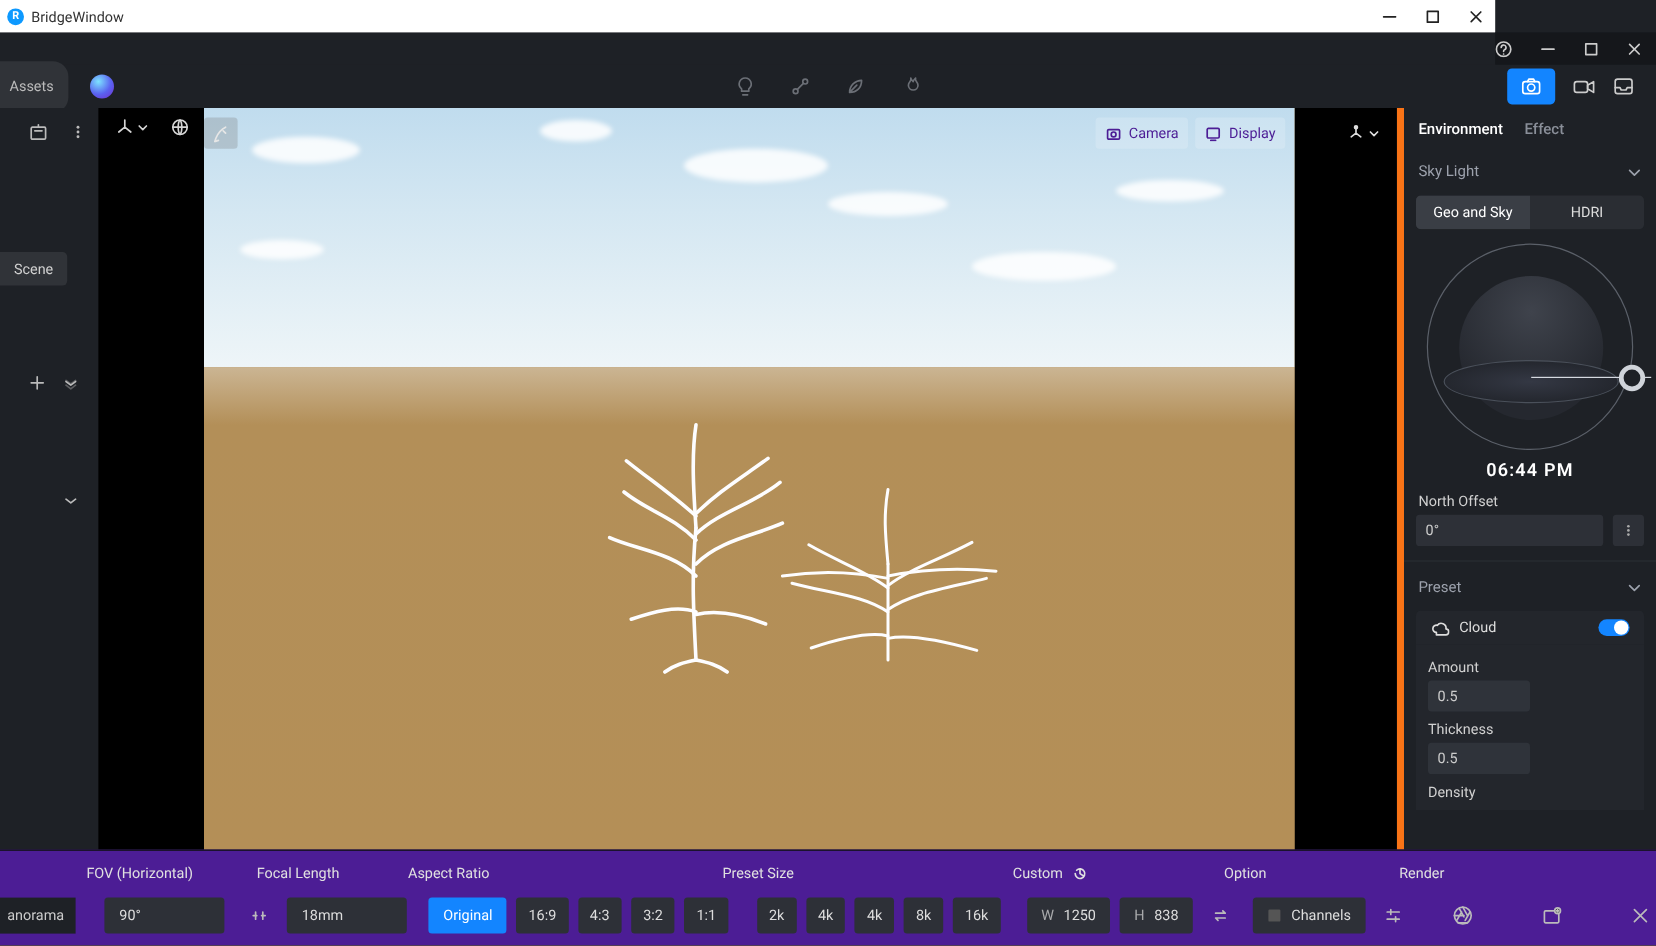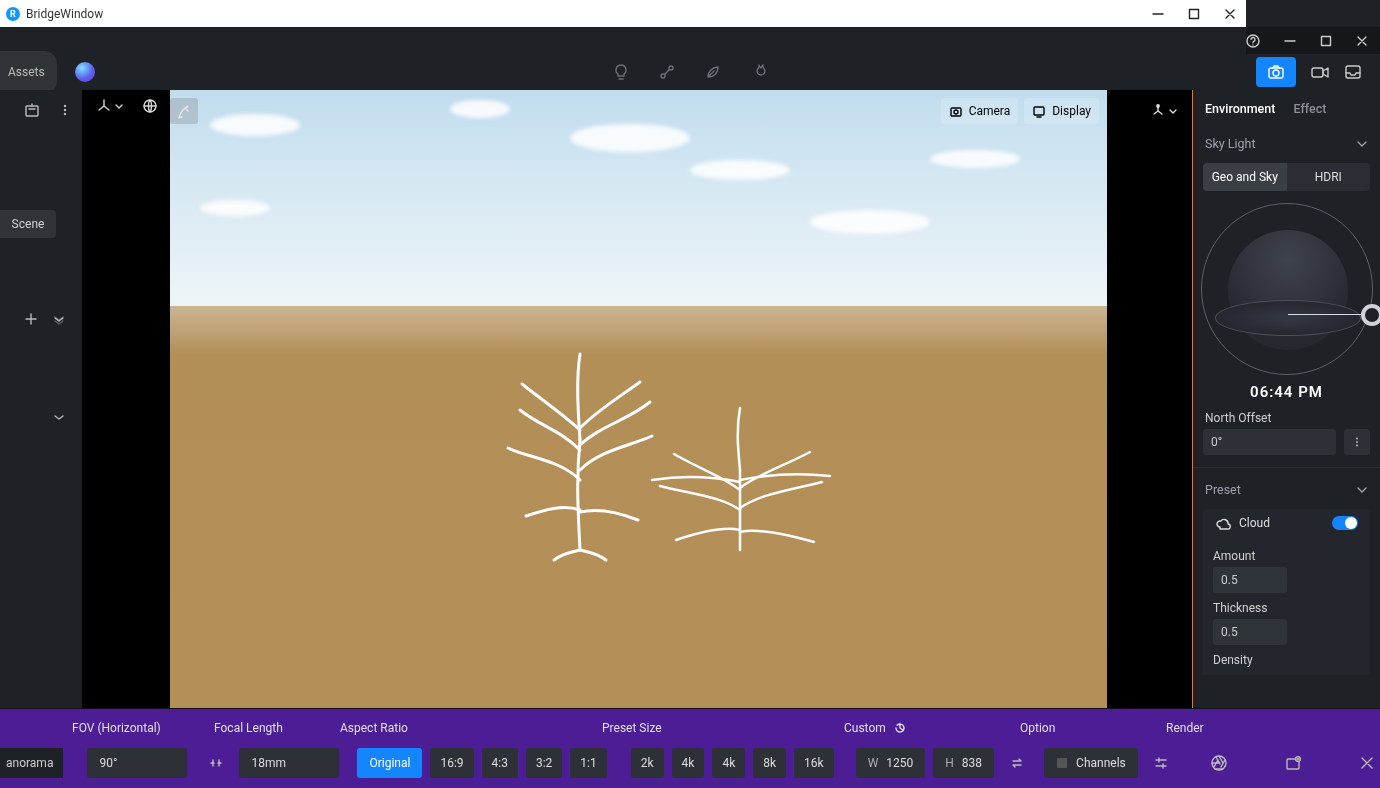--- a/index.html
+++ b/index.html
@@ -35,34 +35,34 @@
   .plus-row { position:absolute; top:222px; left:0; width:82px; display:flex; align-items:center; justify-content:space-between; padding:0 16px 0 24px; color:#bbb; }
   .chev-row { position:absolute; top:320px; left:0; width:82px; display:flex; justify-content:flex-end; padding-right:16px; color:#bbb; }
 
   .viewport-wrap { flex:1; display:flex; }
   .vp-black { background:#000; }
   .vp-side-l { width:88px; position:relative; }
   .vp-side-r { width:85px; position:relative; }
   .vp-toolbar-left { position:absolute; top:8px; left:14px; display:flex; gap:18px; color:#d5d5d5; align-items:center; }
   .vp-toolbar-left2 { position:absolute; top:8px; left:0px; width:28px; height:26px; background:rgba(120,120,120,.28); border-radius:3px; color:#e6e6e6; display:flex; align-items:center; justify-content:center; }
   .vp-toolbar-right { position:absolute; top:8px; right:0px; display:flex; gap:6px; align-items:center; }
-  .vp-pill { height:26px; background:rgba(255,255,255,.18); border-radius:3px; color:#000000; display:flex; align-items:center; gap:6px; padding:0 8px; font-size:12px; }
+  .vp-pill { height:26px; background:rgba(255,255,255,.18); border-radius:3px; color:#4c1d95; display:flex; align-items:center; gap:6px; padding:0 8px; font-size:12px; }
   .vp-iconchip { width:36px; height:26px; display:flex; align-items:center; justify-content:center; color:#ddd; }
 
   .viewport { flex:1; position:relative; background:#b7925a; overflow:hidden; }
   .sky { position:absolute; top:0; left:0; right:0; height:35%; background:linear-gradient(#c0dcee 0%, #d4e7f2 40%, #eef5f8 100%); }
   .ground { position:absolute; top:35%; left:0; right:0; bottom:0; background:linear-gradient(#cbb593 0%, #b38f58 12%, #b48f57 100%); }
   .cloud { position:absolute; background:rgba(255,255,255,.85); border-radius:50%; filter:blur(2px); }
 
   
   .plant { position:absolute; }
   .plant svg { overflow:visible; }
 
   
-  .right-panel { width:188px; background:#1e2126; border-left:1px solid #f97316; }
+  .right-panel { width:216px; background:#1e2126; border-left:6px solid #f97316; }
   .rp-tabs { display:flex; height:36px; align-items:center; padding:0 12px; gap:18px; }
   .rp-tab { color:#8a8f99; font-weight:500; font-size:12.5px; }
   .rp-tab.active { color:#fff; }
   .section-head { display:flex; justify-content:space-between; align-items:center; padding:10px 12px 6px; color:#9ca1ac; font-size:12.5px; }
   .seg { display:flex; margin:6px 10px 12px; background:#2a2d33; border-radius:4px; overflow:hidden; height:28px; }
   .seg button { flex:1; background:transparent; border:none; color:#ddd; font-size:12px; cursor:pointer; }
   .seg button.active { background:#3a3e45; color:#fff; }
   .sun-ring { width:172px; height:172px; border:1px solid #5b6069; border-radius:50%; margin:8px auto 6px; position:relative; }
   .sun-globe { position:absolute; top:26px; left:26px; width:120px; height:120px; border-radius:50%; background:radial-gradient(circle at 50% 25%, #3f434c, #25282f 70%); }
   .sun-ellipse { position:absolute; top:96px; left:13px; width:146px; height:36px; border:1px solid #4a505a; border-radius:50%; background:radial-gradient(ellipse at 50% 50%, #343844, #23262d 75%); }

